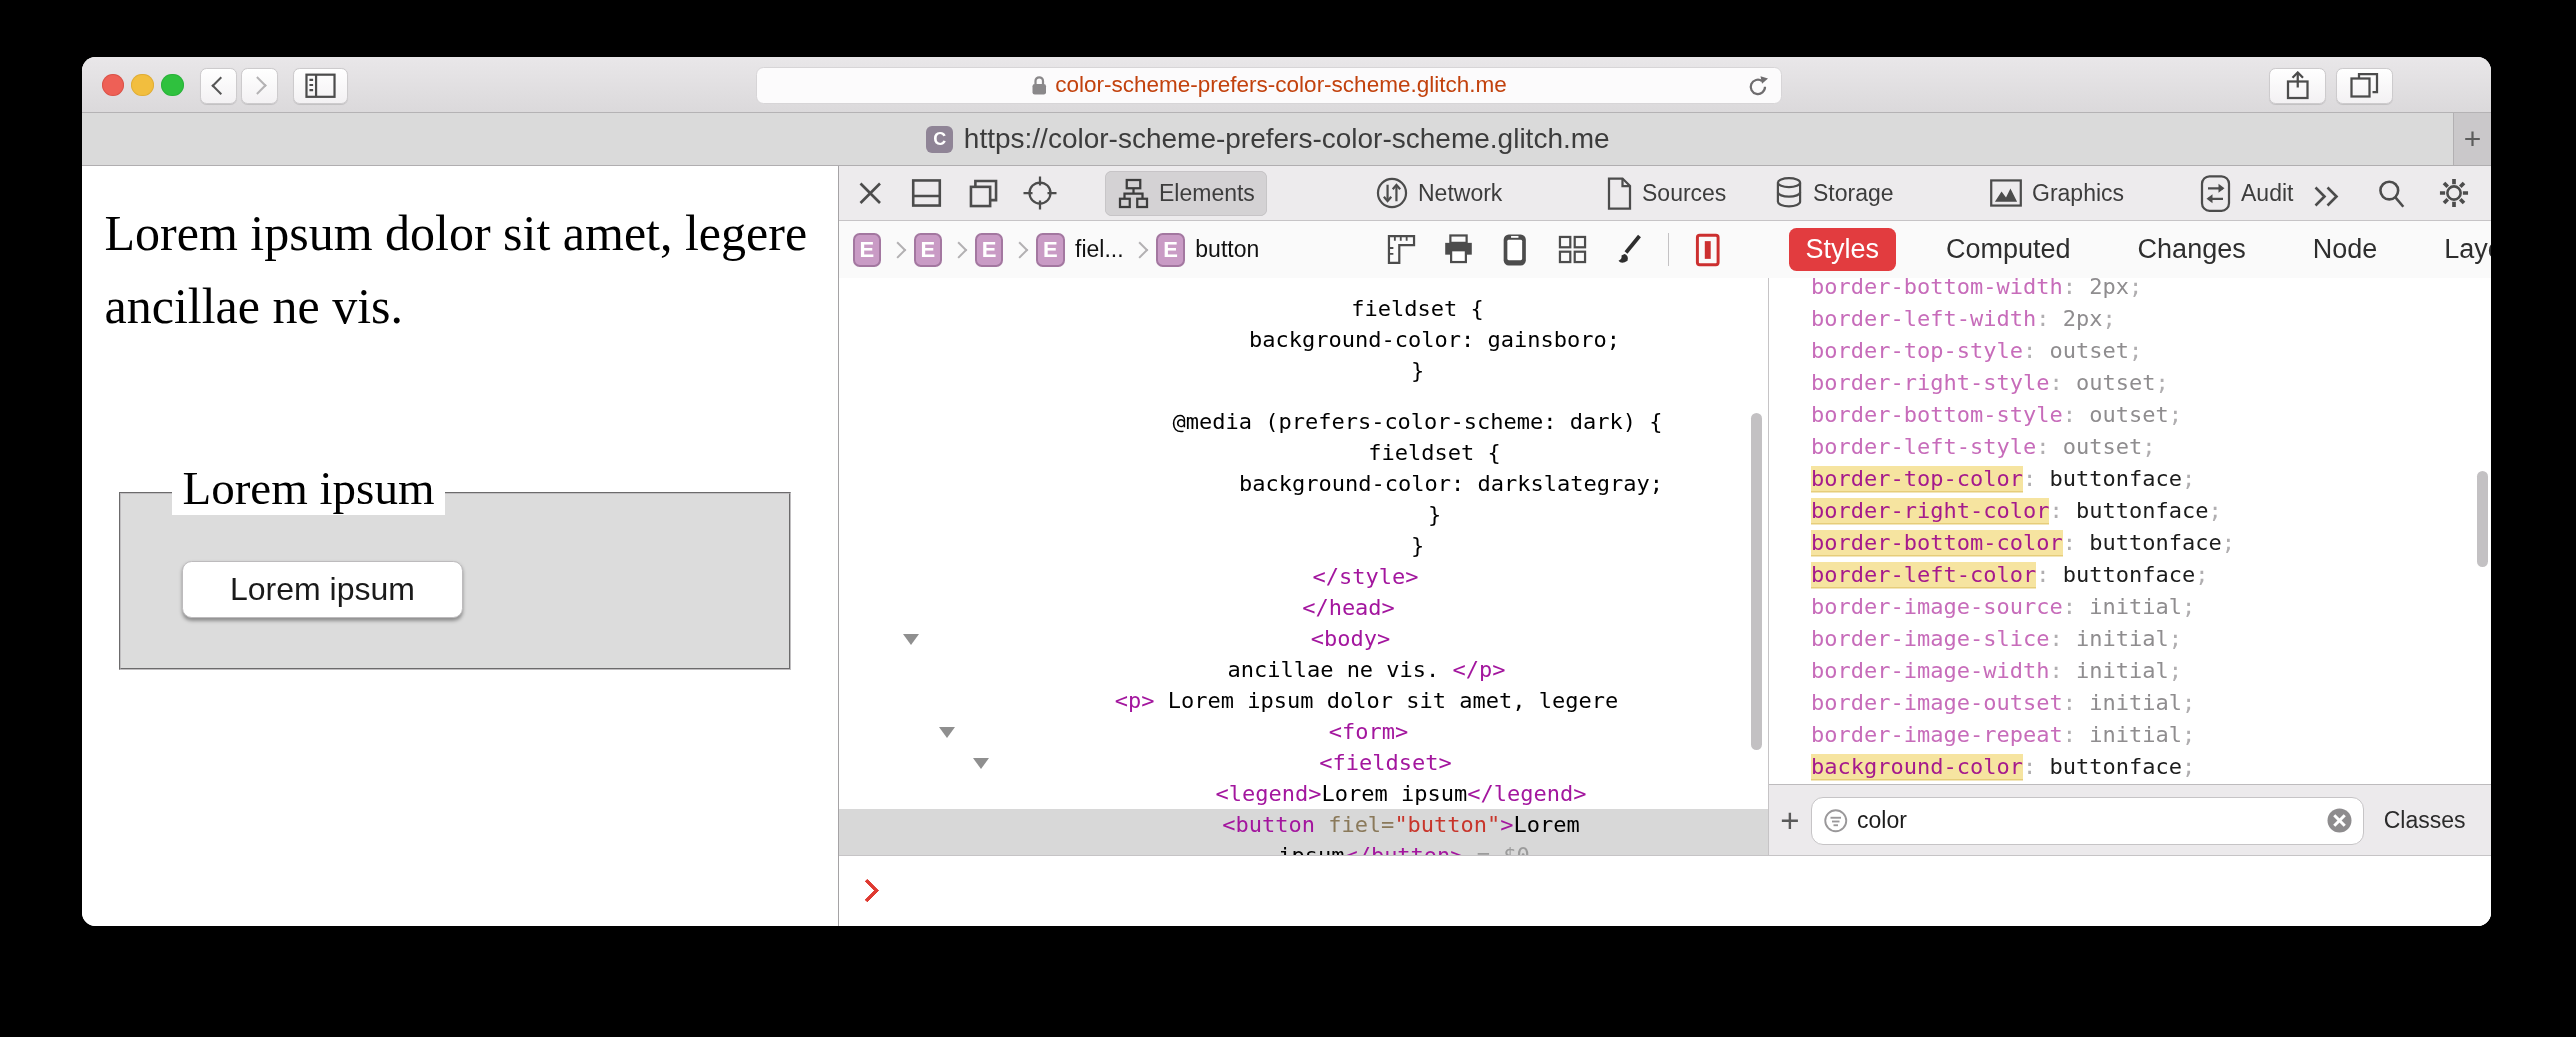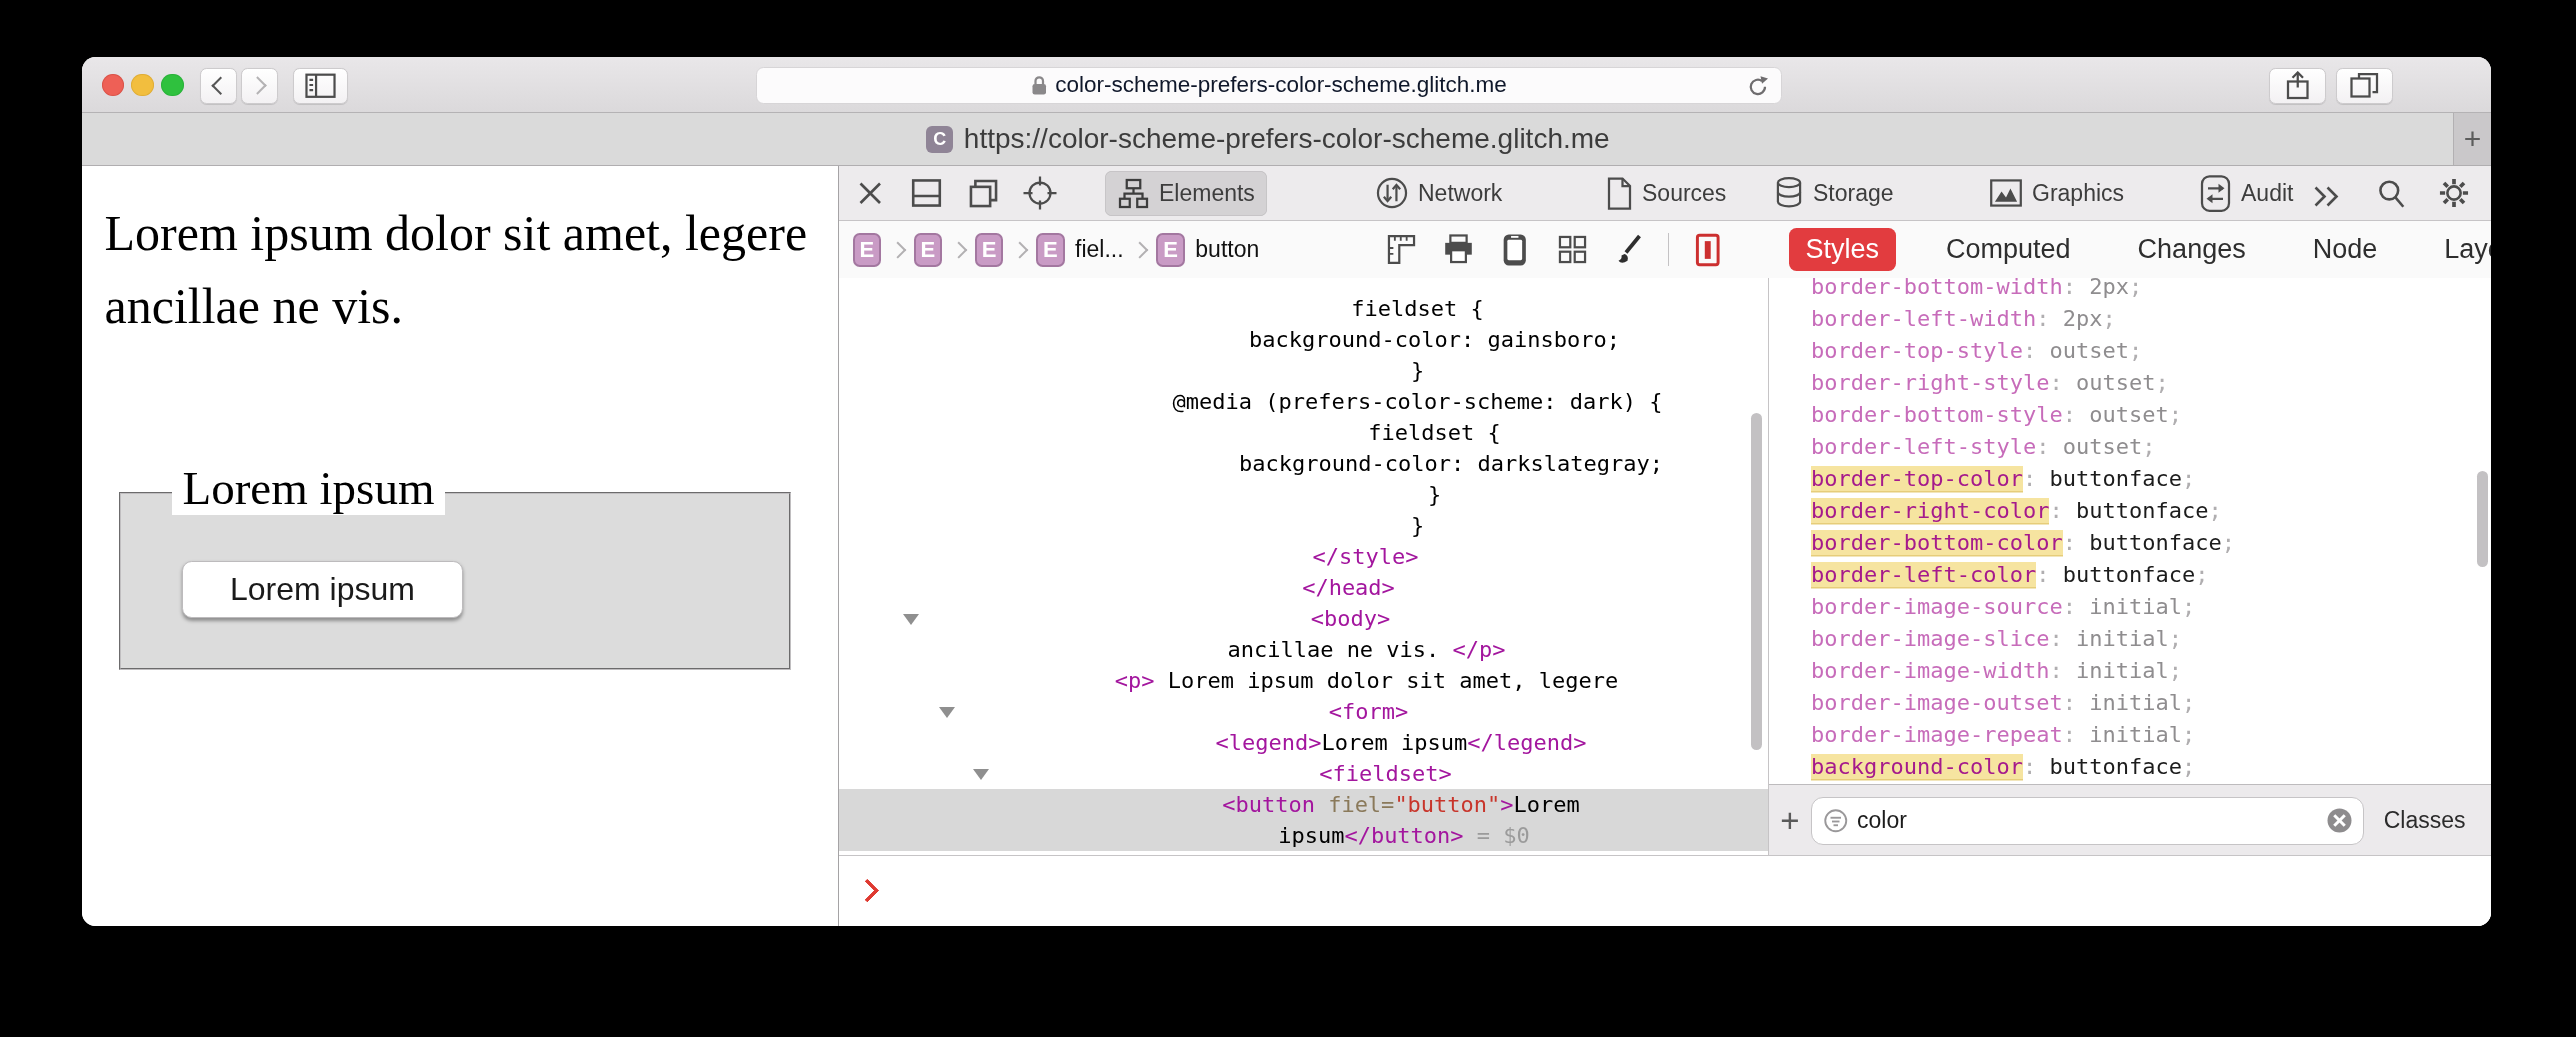--- a/index.html
+++ b/index.html
@@ -15,21 +15,21 @@
   .light.yellow{left:49px;background:#f2be3e;box-shadow:inset 0 0 0.7px 0.7px rgba(180,130,20,.35);}
   .light.green{left:79px;background:#2fc13e;box-shadow:inset 0 0 0.7px 0.7px rgba(20,140,40,.35);}
   .tb-btn{position:absolute;top:10.5px;height:36px;background:linear-gradient(#fff,#f3f1f3);
           border:0.7px solid #cdcbcd;border-radius:6.7px;box-shadow:0 0.7px 0.7px rgba(0,0,0,.12);
           display:flex;align-items:center;justify-content:center;box-sizing:border-box;}
   .chev{display:inline-block;width:11.2px;height:11.2px;border-top:2.6px solid #555;border-right:2.6px solid #555;}
   .chev.back{transform:rotate(-135deg);margin-left:4.5px;}
   .chev.fwd{transform:rotate(45deg);margin-right:4.5px;border-color:#b4b2b4;}
   .urlfield{position:absolute;left:674px;top:9.7px;width:1026px;height:37px;background:#fcfbfc;
             border:0.7px solid #d7d5d7;border-radius:7.5px;display:flex;align-items:center;justify-content:center;box-sizing:border-box;}
-  .urltext{font-size:22.5px;color:#0f172a;margin-left:7.5px;}
+  .urltext{font-size:22.5px;color:#c2410c;margin-left:7.5px;}
   
   .tabbar{position:absolute;left:0;top:56px;width:100%;height:52px;background:#dadada;border-bottom:0.7px solid #b0aeb0;}
   .tab{position:absolute;left:0;top:0;right:37px;height:100%;display:flex;align-items:center;justify-content:center;gap:10.5px;}
   .favicon{width:27px;height:27px;border-radius:6px;background:#8f8496;color:#fff;font-weight:bold;
            font-size:18px;display:flex;align-items:center;justify-content:center;}
   .tabtitle{font-size:28px;color:#3c3c3c;}
   .newtab{position:absolute;right:0;top:0;width:37px;height:100%;background:#cac8ca;border-left:0.7px solid #b2b0b2;
           display:flex;align-items:center;justify-content:center;font-size:30px;color:#5c5c5c;}
   
   .content{position:absolute;left:0;top:109px;width:100%;bottom:0;display:flex;}
@@ -359,33 +359,33 @@
             <span class="stab">Layers</span>
           </div>
       </div>
 
       <div class="dt-main">
         <div class="dom-panel">
           <div class="code" id="dom-lines">
               <div class="code-line" style="padding-left: 228px;"><span class="sg-p">fieldset {</span></div>
               <div class="code-line" style="padding-left: 262px;"><span class="sg-p">background-color: gainsboro;</span></div>
               <div class="code-line" style="padding-left: 228px;"><span class="sg-p">}</span></div>
-              <div class="code-line" style="padding-left: 228px;"><span class="sg-p">@media (prefers-color-scheme: dark) {</span></div>
+              <div class="code-line" style="padding-left: 228px; margin-top: 20px;"><span class="sg-p">@media (prefers-color-scheme: dark) {</span></div>
               <div class="code-line" style="padding-left: 262px;"><span class="sg-p">fieldset {</span></div>
               <div class="code-line" style="padding-left: 295px;"><span class="sg-p">background-color: darkslategray;</span></div>
               <div class="code-line" style="padding-left: 262px;"><span class="sg-p">}</span></div>
               <div class="code-line" style="padding-left: 228px;"><span class="sg-p">}</span></div>
               <div class="code-line" style="padding-left: 124px;"><span class="sg-t">&lt;/style&gt;</span></div>
               <div class="code-line" style="padding-left: 90px;"><span class="sg-t">&lt;/head&gt;</span></div>
               <div class="code-line" style="padding-left: 94px;"><span class="tri" style="left: 64px;"></span><span class="sg-t">&lt;body&gt;</span></div>
               <div class="code-line" style="padding-left: 126px;"><span class="sg-p">ancillae ne vis. </span><span class="sg-t">&lt;/p&gt;</span></div>
               <div class="code-line" style="padding-left: 126px;"><span class="sg-t">&lt;p&gt;</span><span class="sg-p"> Lorem ipsum dolor sit amet, legere</span></div>
               <div class="code-line" style="padding-left: 130px;"><span class="tri" style="left: 100px;"></span><span class="sg-t">&lt;form&gt;</span></div>
+              <div class="code-line" style="padding-left: 164px;"><span class="tri" style="left: 134px;"></span><span class="sg-t">&lt;fieldset&gt;</span></div>
               <div class="code-line" style="padding-left: 195px;"><span class="sg-t">&lt;legend&gt;</span><span class="sg-p">Lorem ipsum</span><span class="sg-t">&lt;/legend&gt;</span></div>
-              <div class="code-line" style="padding-left: 164px;"><span class="tri" style="left: 134px;"></span><span class="sg-t">&lt;fieldset&gt;</span></div>
               <div class="code-line hl" style="padding-left: 195px;"><span class="sg-t">&lt;button</span><span class="sg-a"> fiel=</span><span class="sg-v">"button"</span><span class="sg-t">&gt;</span><span class="sg-p">Lorem</span></div>
               <div class="code-line hl" style="padding-left: 201px;"><span class="sg-p">ipsum</span><span class="sg-t">&lt;/button&gt;</span><span class="sg-m"> = $0</span></div>
             </div>
           <div class="scrollbar" style="right:6px;top:135px;height:337px;"></div>
         </div>
         <div class="styles-panel">
           <div class="css-rows" id="css-rows">
               <div class="css-row"><span class="prop">border-bottom-width</span><span class="punc">: </span><span class="cval">2px</span><span class="punc">;</span></div>
               <div class="css-row"><span class="prop">border-left-width</span><span class="punc">: </span><span class="cval">2px</span><span class="punc">;</span></div>
               <div class="css-row"><span class="prop">border-top-style</span><span class="punc">: </span><span class="cval">outset</span><span class="punc">;</span></div>

